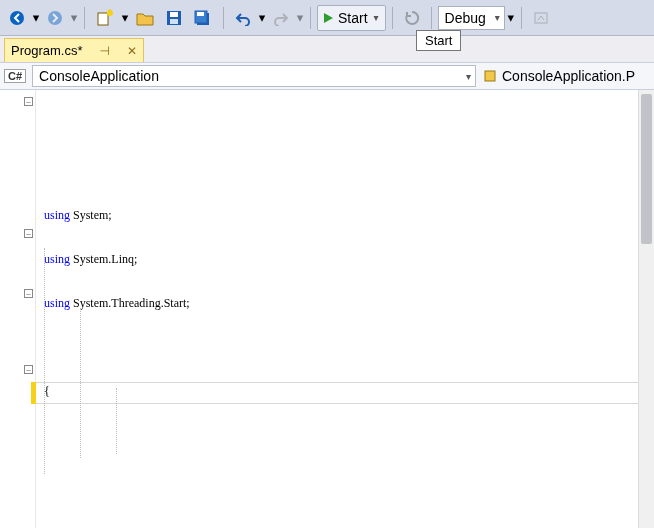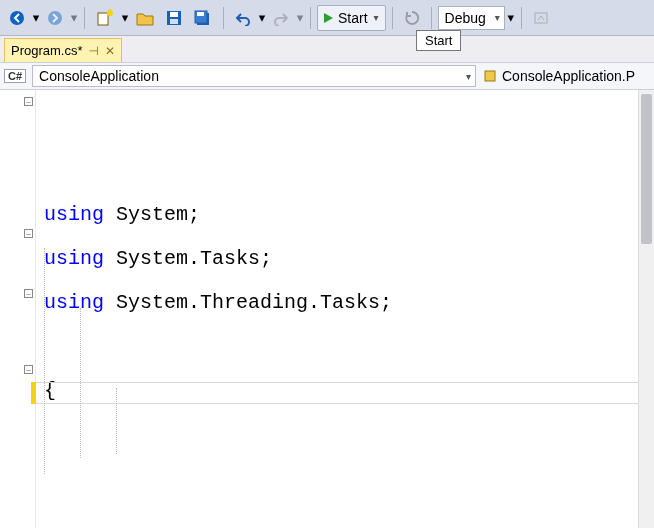--- a/index.html
+++ b/index.html
@@ -80,21 +80,21 @@
     background: #eeeef2;
   }
   .tab {
     display: flex;
     align-items: center;
     height: 24px;
     padding: 0 6px;
     background: #fff3b2;
     border: 1px solid #e5c365;
     border-bottom: none;
-    gap: 6px;
+    gap: 17px;
     font-size: 13px;
   }
   .tab .pin, .tab .close { color: #8a6d1e; font-size: 12px; }
   .navbar {
     height: 28px;
     background: #f5f6fa;
     border-top: 1px solid #cccedb;
     border-bottom: 1px solid #cccedb;
     display: flex;
     align-items: center;
@@ -149,22 +149,22 @@
     font-size: 8px;
     line-height: 7px;
     text-align: center;
     color: #555;
   }
   .yellow-mark {
     position:absolute; left: 31px; width: 5px; background: #f7d117;
   }
   .code {
     flex: 1;
-    font-family: Liberation Mono, monospace;
-    font-size: 20px;
+    font-family: Liberation Serif, serif;
+    font-size: 12px;
     line-height: 22px;
     padding: 4px 0 0 8px;
     white-space: pre;
     position: relative;
     color: #000;
   }
   .kw { color: #0000ff; }
   .line { height: 22px; }
   .guide {
     position: absolute;
@@ -311,22 +311,22 @@
     <div class="outline-box" style="top:199px">–</div>
     <div class="outline-box" style="top:275px">–</div>
     <div class="yellow-mark" style="top:292px;height:22px"></div>
   </div>
   <div class="code">
     <div class="curline" style="top:292px"></div>
     <div class="guide" style="left:8px; top:158px; height:226px"></div>
     <div class="guide" style="left:44px; top:218px; height:150px"></div>
     <div class="guide" style="left:80px; top:298px; height:66px"></div>
 <div class="line"><span class="kw">using</span> <span>System</span>;</div>
-<div class="line"><span class="kw">using</span> <span>System.Tasks</span>;</div>
-<div class="line"><span class="kw">using</span> <span>System.Threading.Tasks</span>;</div>
+<div class="line"><span class="kw">using</span> <span>System.Linq</span>;</div>
+<div class="line"><span class="kw">using</span> <span>System.Threading.Start</span>;</div>
 <div class="line"></div>
 <div class="line">{</div>
 
 
 
 
 
 
 
 

